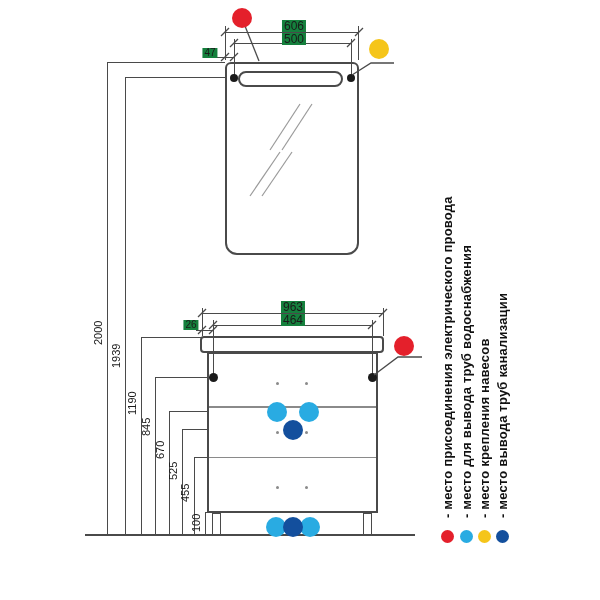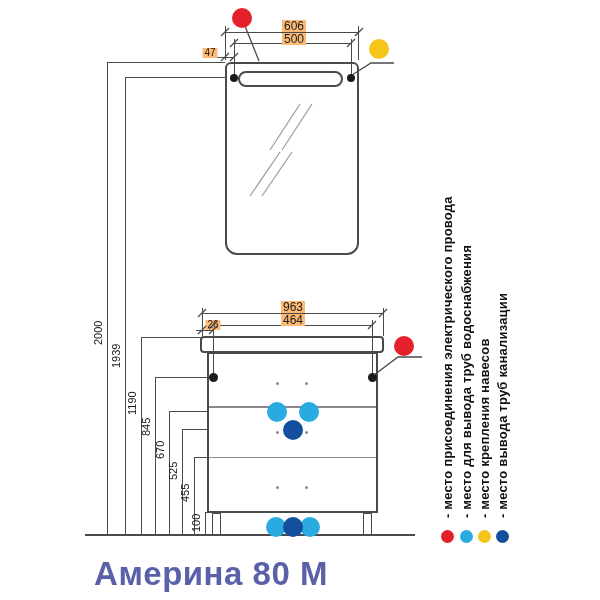--- a/index.html
+++ b/index.html
@@ -3,21 +3,21 @@
 <meta charset="utf-8">
 <style>
   html,body{margin:0;padding:0;background:#ffffff;}
   .canvas{
     position:relative;width:600px;height:600px;background:#ffffff;overflow:hidden;
     font-family:"Liberation Sans","DejaVu Sans",sans-serif;color:#1a1a1a;
   }
   .ln{position:absolute;background:#4a4a4a;}
   .ln-light{position:absolute;background:#8a8a8a;}
   .dim-label{
-    position:absolute;font-size:12px;color:#1a1a1a;background:#fdba74;
+    position:absolute;font-size:12px;color:#1a1a1a;background:#15803d;
     padding:0 2px;transform:translateX(-50%);line-height:12px;white-space:nowrap;
   }
   .dim-label.small{font-size:10px;line-height:10px;}
   .vdim{
     position:absolute;font-size:11px;line-height:13px;color:#1a1a1a;white-space:nowrap;
     transform-origin:0 0;transform:rotate(-90deg);
   }
   .legend-text{
     position:absolute;font-size:13px;line-height:13px;font-weight:bold;color:#111;
     white-space:nowrap;transform-origin:0 0;transform:rotate(-90deg);letter-spacing:.2px;
@@ -102,21 +102,21 @@
   <div class="ln" style="left:202px;top:308px;width:1px;height:28px;"></div>
   <div class="ln" style="left:383px;top:308px;width:1px;height:28px;"></div>
   <div class="ln" style="left:213px;top:320px;width:1px;height:55px;"></div>
   <div class="ln" style="left:372px;top:320px;width:1px;height:55px;"></div>
   <div class="ln" style="left:202px;top:313px;width:181px;height:1px;"></div>
   <div class="ln" style="left:213px;top:325px;width:159px;height:1px;"></div>
   <div class="ln" style="left:196px;top:330px;width:17px;height:1px;"></div>
 
   <span class="dim-label" style="left:293px;top:301px;">963</span>
   <span class="dim-label" style="left:293px;top:314px;">464</span>
-  <span class="dim-label small" style="left:191px;top:320px;margin-left:22px;">26</span>
+  <span class="dim-label small" style="left:191px;top:320px;">26</span>
 
   <div class="blackdot" style="left:209px;top:373px;width:9px;height:9px;"></div>
   <div class="blackdot" style="left:368px;top:373px;width:9px;height:9px;"></div>
 
   <svg class="overlay" width="600" height="600" viewBox="0 0 600 600">
 
     <g stroke="#9a9a9a" stroke-width="1.2">
       <line x1="300" y1="104" x2="270" y2="150"></line>
       <line x1="312" y1="104" x2="282" y2="150"></line>
       <line x1="280" y1="152" x2="250" y2="196"></line>
@@ -158,15 +158,14 @@
   <span class="legend-text" style="left:441px;top:518px;">- место присоединения электрического провода</span>
   <span class="legend-text" style="left:460px;top:518px;">- место для вывода труб водоснабжения</span>
   <span class="legend-text" style="left:478px;top:518px;">- место крепления навесов</span>
   <span class="legend-text" style="left:496px;top:518px;">- место вывода труб канализации</span>
 
   <div class="dot" style="left: 441px; top: 530px; width: 13px; height: 13px; background-color: rgb(228, 32, 43);"></div>
   <div class="dot" style="left: 460px; top: 530px; width: 13px; height: 13px; background-color: rgb(41, 171, 226);"></div>
   <div class="dot" style="left: 478px; top: 530px; width: 13px; height: 13px; background-color: rgb(245, 197, 26);"></div>
   <div class="dot" style="left: 496px; top: 530px; width: 13px; height: 13px; background-color: rgb(19, 79, 157);"></div>
 
-  <div class="title" style="color: rgb(91, 97, 168);">Америна 80 М</div>
 
 </div>
 
 </body></html>

